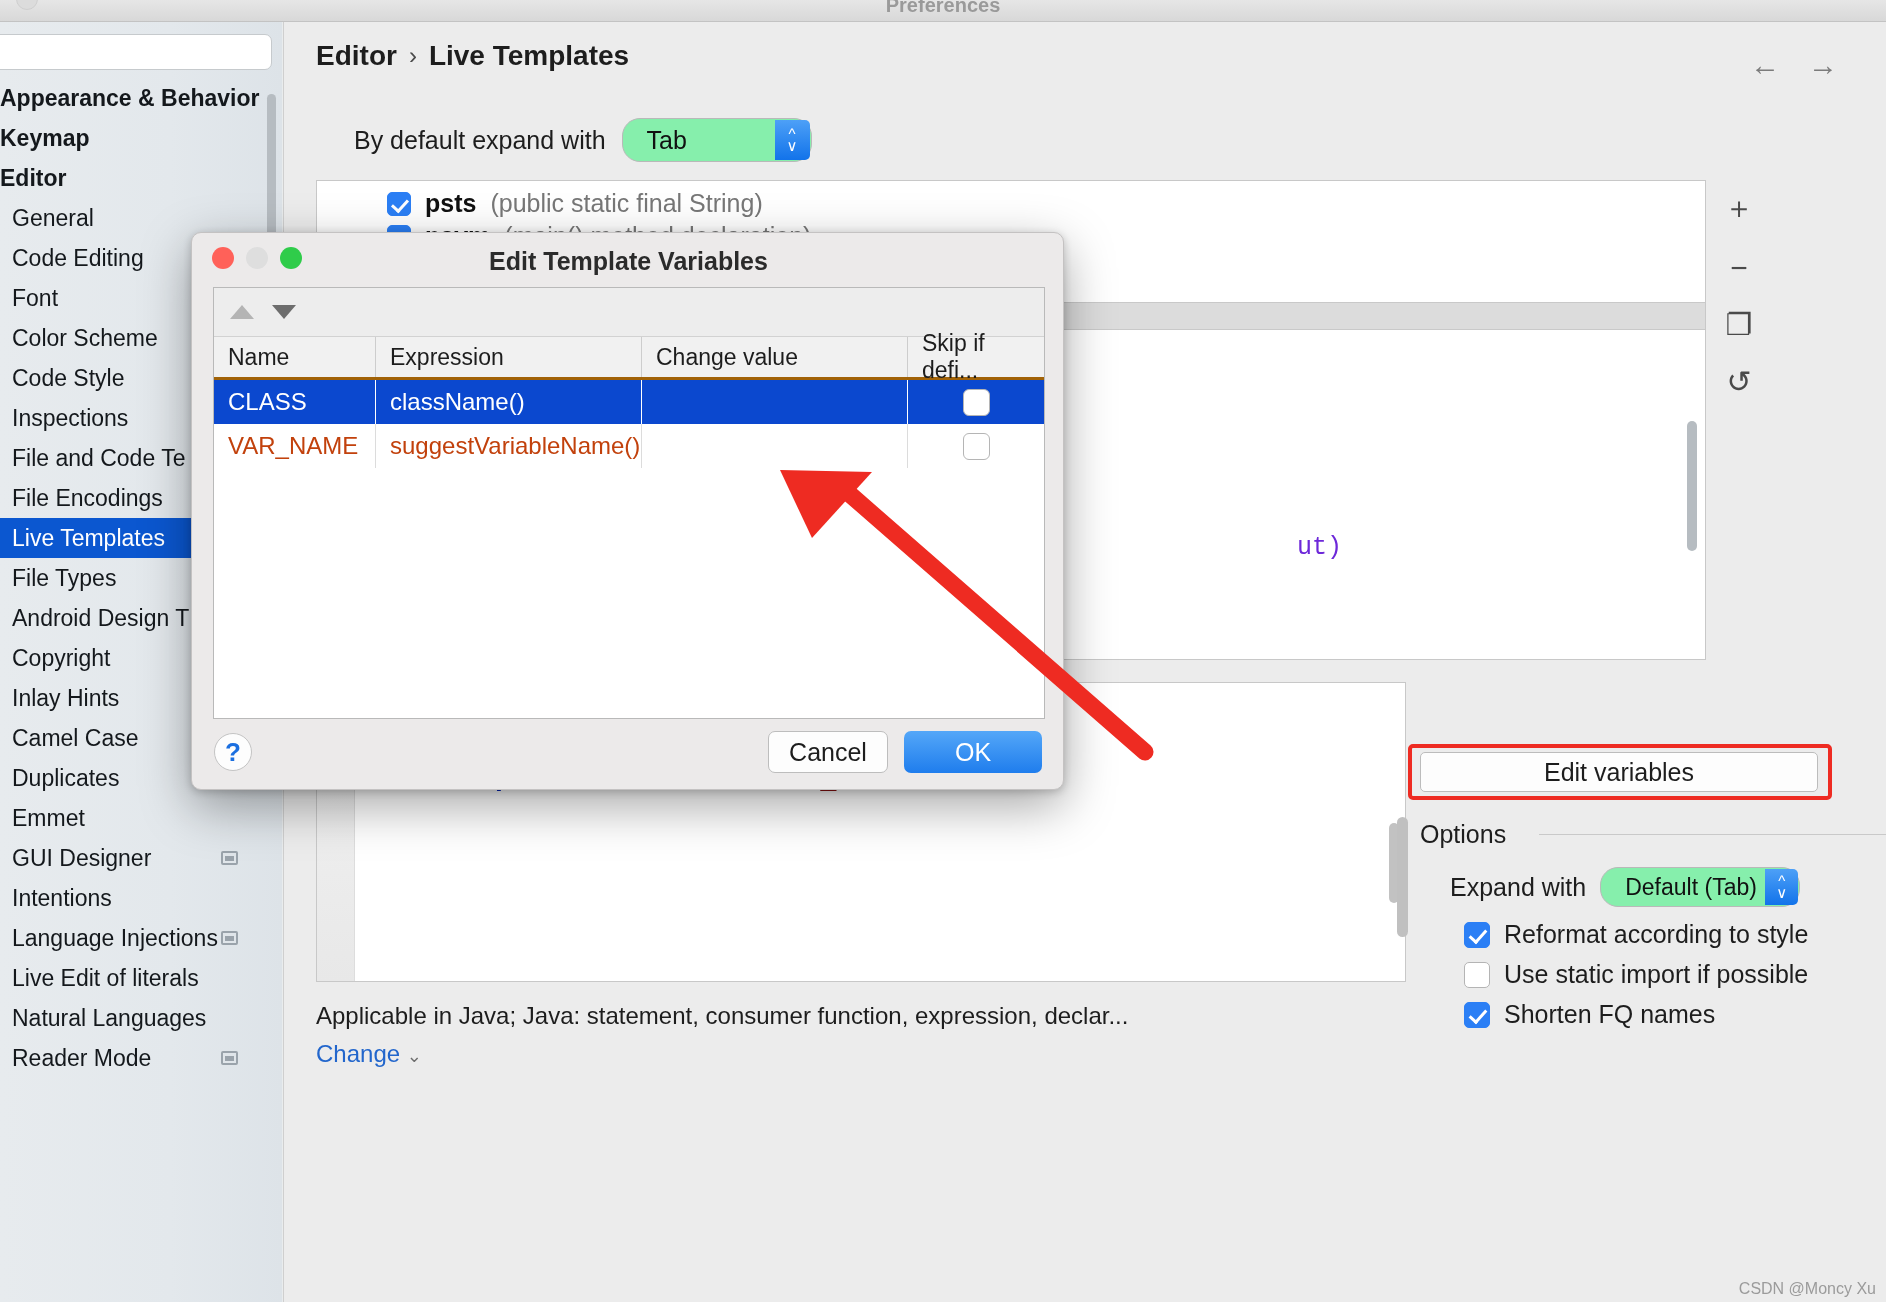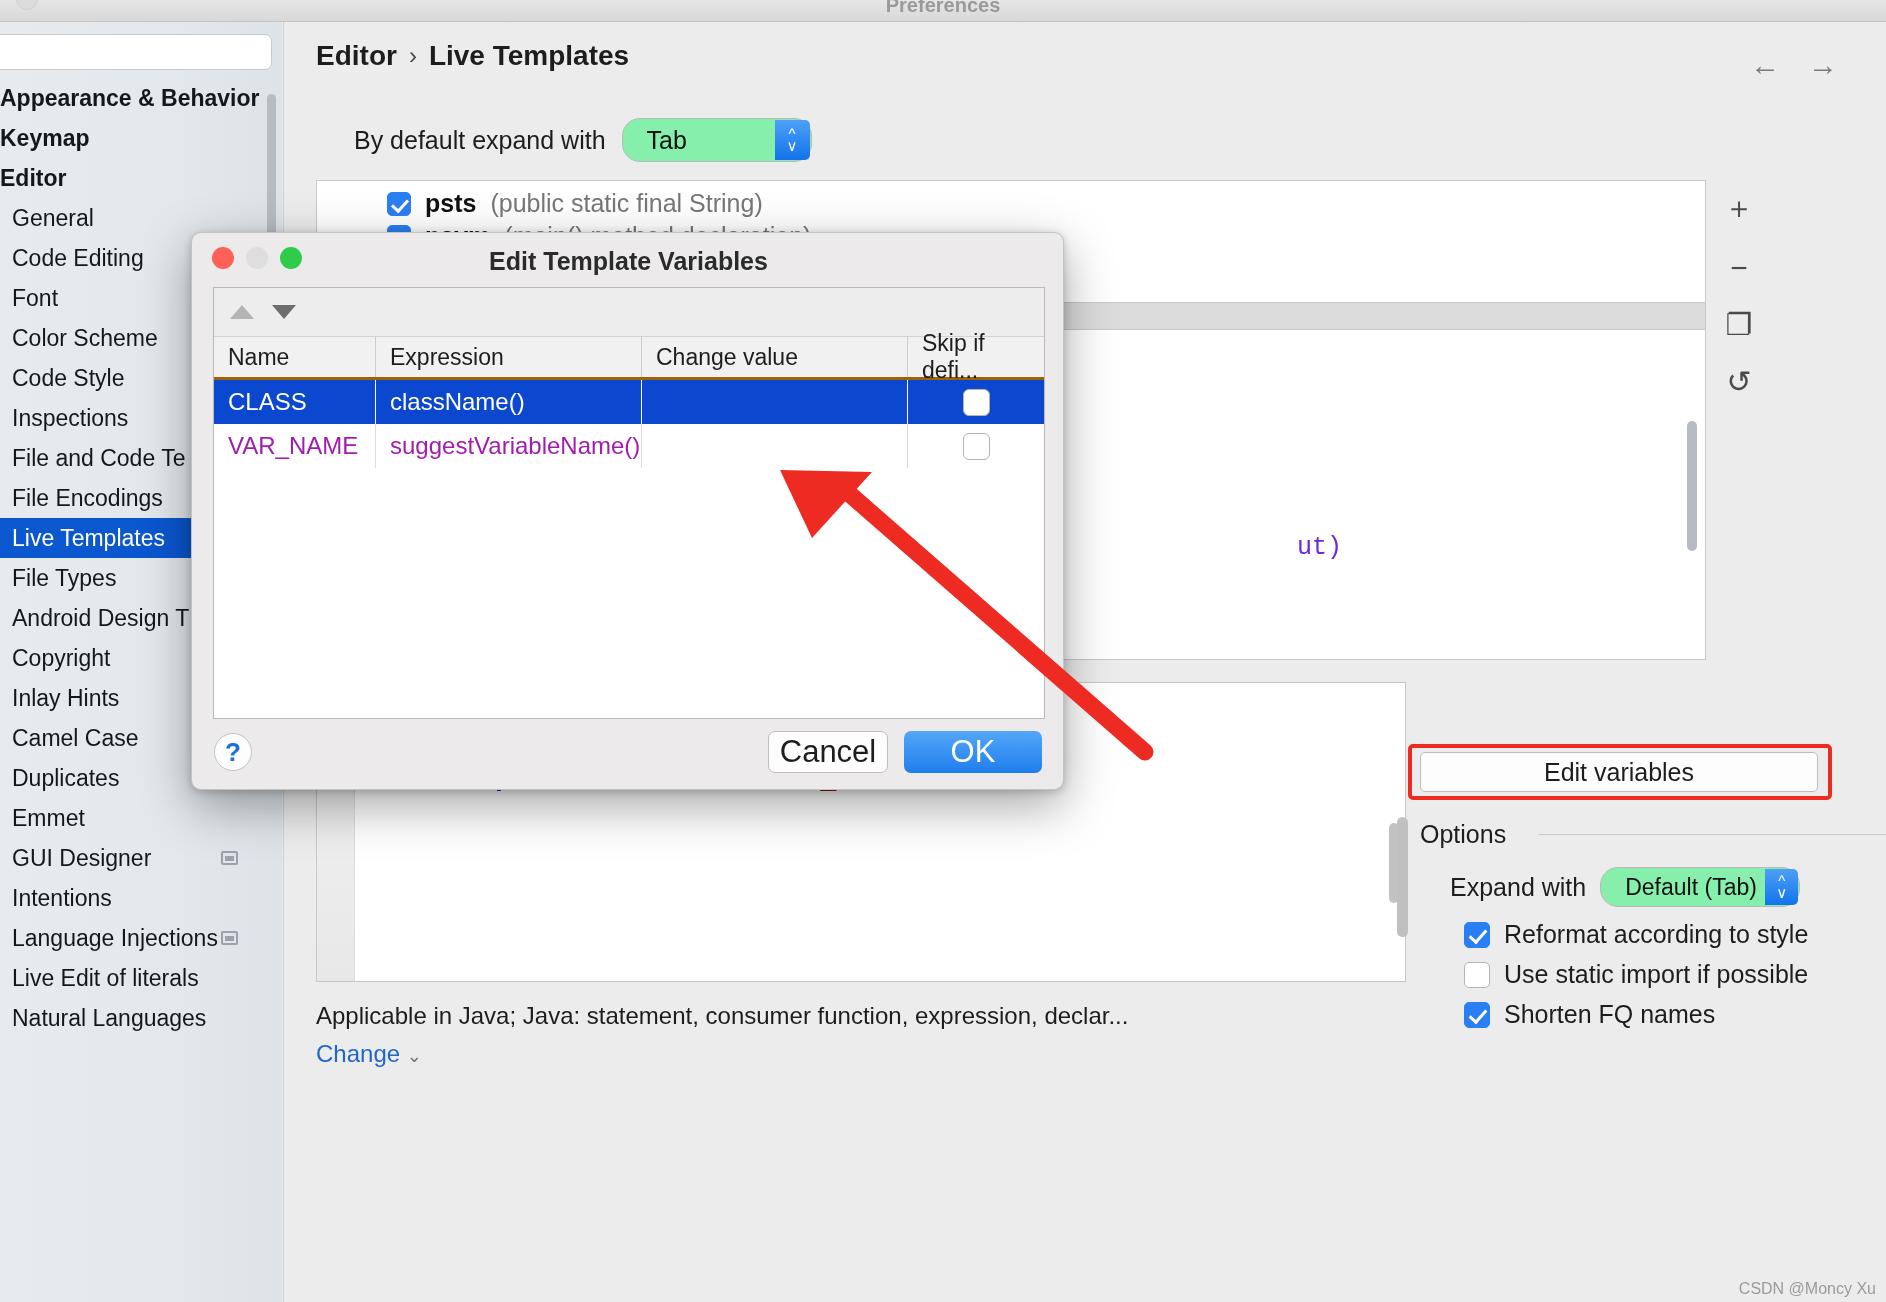--- a/index.html
+++ b/index.html
@@ -242,40 +242,40 @@
   .tri { width:0;height:0;border-left:12px solid transparent;border-right:12px solid transparent;}
   .tri.up { border-bottom:14px solid #b4b4b4; }
   .tri.down { border-top:14px solid #6d6d6d; }
   .th-row {
     display:flex; height:43px; background:#f1f1f1;
     border-bottom:3px solid #a16207; font-size:23px; color:#1d1d1d;
   }
   .th { display:flex; align-items:center; padding-left:14px; border-right:1px solid #cdcdcd; }
   .th.c1 { width:162px; } .th.c2 { width:266px; } .th.c3 { width:266px; }
   .th.c4 { width:136px; border-right:none; }
-  .td-row { display:flex; height:44px; font-size:24px; color:#a21caf; align-items:stretch;}
+  .td-row { display:flex; height:44px; font-size:24px; color:#c2410c; align-items:stretch;}
   .td { display:flex; align-items:center; padding-left:14px; border-right:1px solid #dcdcdc; }
   .td.c1 { width:162px; } .td.c2 { width:266px; } .td.c3 { width:266px; }
   .td.c4 { width:136px; border-right:none; justify-content:center; padding-left:0; }
   .td-row.sel { background:#0b48cf; color:#fff; }
   .td-row.sel .td { border-right-color:#fff; }
   .cb3 {
     width:27px; height:27px; border-radius:6px; background:#fff;
     border:1px solid #b5b5b5;
   }
   .dlg-help {
     position:absolute; left:22px; bottom:18px; width:38px; height:38px;
     border-radius:50%; background:#fdfdfd; border:1px solid #c4c4c4;
     display:flex; align-items:center; justify-content:center;
     color:#1b6fe0; font-size:26px; font-weight:700;
   }
   .dlg-btn {
     position:absolute; bottom:16px; height:42px; border-radius:7px;
     display:flex; align-items:center; justify-content:center;
-    font-size:31px;
+    font-size:25px;
   }
   .dlg-btn.cancel { right:175px; width:120px; background:#fdfdfd; border:1px solid #bdbdbd; color:#1d1d1d; }
   .dlg-btn.ok { right:21px; width:138px; background:linear-gradient(#54a7f8,#1f7ded); color:#fff; }
 
   
   .arrow-svg { position:absolute; left:0; top:0; width:1886px; height:1302px; pointer-events:none; }
 
   .watermark {
     position:absolute; right:10px; bottom:4px; font-size:16px; color:#9b9b9b;
   }
@@ -360,20 +360,24 @@
         </div>
         <div class="sb-item child">
           <span>Language Injections</span>
           <span class="sb-badge"></span>
         </div>
         <div class="sb-item child">
           <span>Live Edit of literals</span>
         </div>
         <div class="sb-item child">
           <span>Natural Languages</span>
+        </div>
+        <div class="sb-item child">
+          <span>Reader Mode</span>
+          <span class="sb-badge"></span>
         </div>
       </div>
   </div>
 
   <div class="main">
 
     <div class="breadcrumb">
       <span>Editor</span>
       <span class="bc-sep">›</span>
       <span>Live Templates</span>

